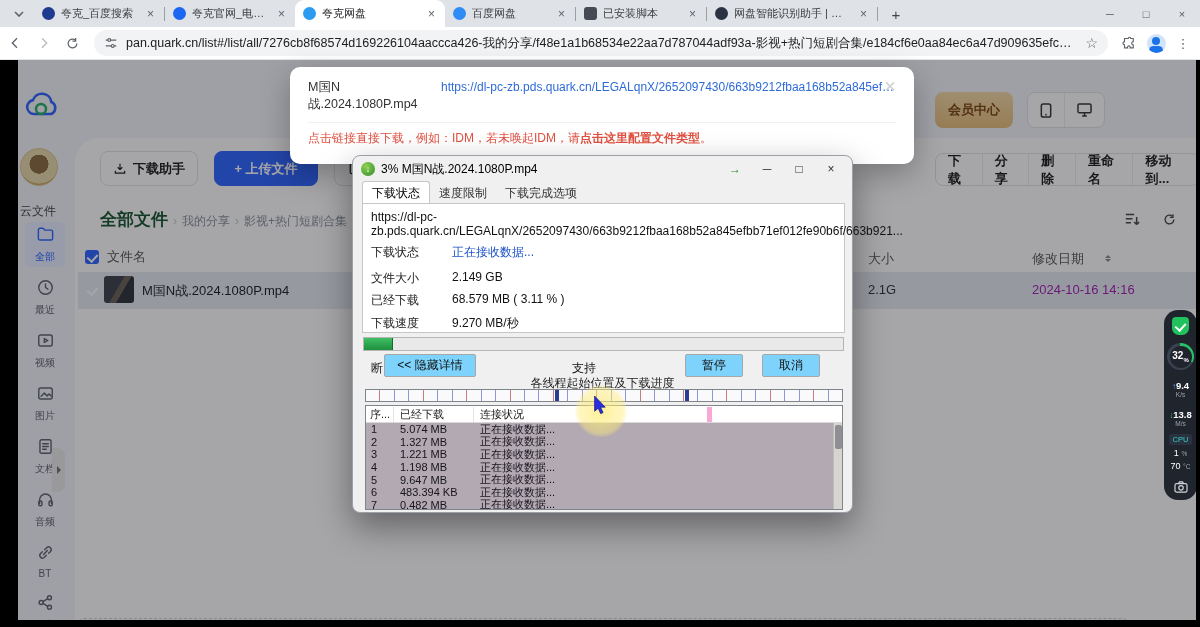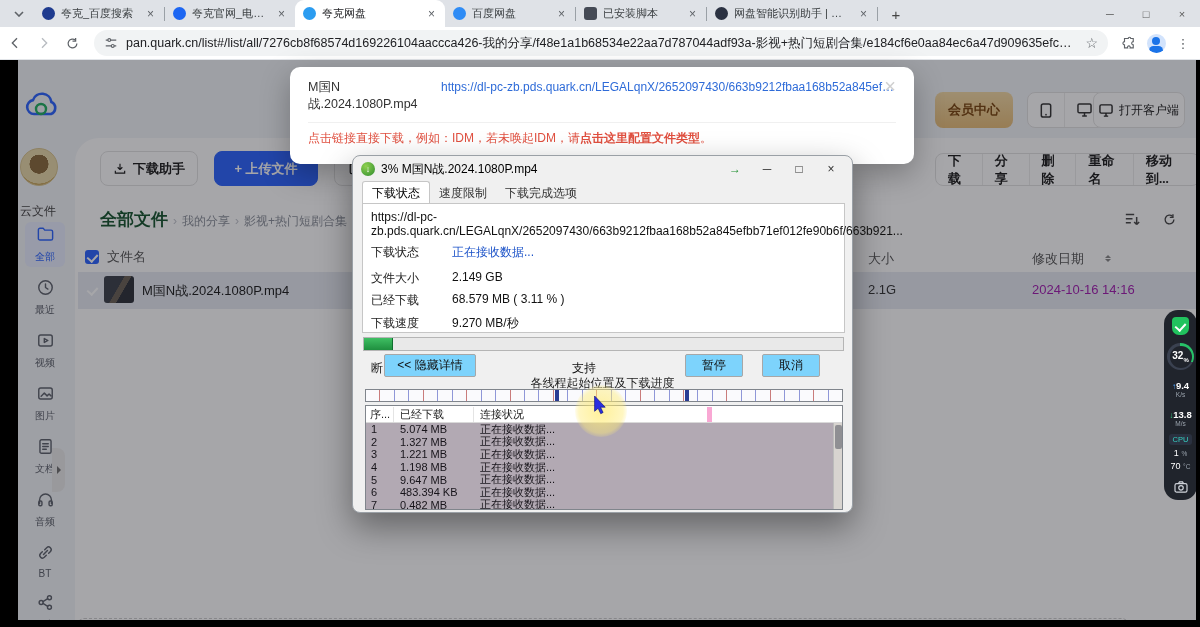--- a/index.html
+++ b/index.html
@@ -266,27 +266,20 @@
             <circle cx="6" cy="12.4" r="0.9" fill="#333"></circle>
           </svg>
       </div>
       <div class="seg-btn">
         <svg width="15" height="14" viewBox="0 0 16 15">
             <rect x="1" y="1" width="14" height="9.5" rx="1.5" fill="none" stroke="#333" stroke-width="1.6"></rect>
             <path d="M5.5 14h5M8 10.5V14" stroke="#333" stroke-width="1.6"></path>
           </svg>
       </div>
     </div>
-    <div class="abs btn" style="left:1093px;top:32px;width:92px;height:36px;font-weight:normal;font-size:12px;">
-      <svg width="14" height="13" viewBox="0 0 16 15">
-          <rect x="1" y="1" width="14" height="9.5" rx="1.5" fill="none" stroke="#222" stroke-width="1.6"></rect>
-          <path d="M5.5 14h5M8 10.5V14" stroke="#222" stroke-width="1.6"></path>
-        </svg>
-      <span>打开客户端</span>
-    </div>
 
     
     <div class="abs" style="left:20px;top:88px;width:38px;height:38px;border-radius:50%;
          background:radial-gradient(circle at 50% 42%,#8a6a3a 0 34%,#e9d8a8 35% 70%,#caa85f 71%);border:1px solid #d8c48c;"></div>
 
     
     <div class="abs btn btn-blue" style="left:214px;top:91px;width:104px;height:35px;">
         <span>+ 上传文件</span>
       </div>
     <div class="abs btn" style="left:100px;top:91px;width:98px;height:35px;">
@@ -295,21 +288,21 @@
           <path d="M4 15v4h16v-4" fill="none" stroke="#1a1a1a" stroke-width="2"></path>
         </svg>
       <span>下载助手</span>
     </div>
     <div class="abs btn" style="left:334px;top:91px;width:116px;height:35px;">
       <svg width="15" height="13" viewBox="0 0 24 20">
           <path d="M2 4a2 2 0 0 1 2-2h5l2 3h9a2 2 0 0 1 2 2v9a2 2 0 0 1-2 2H4a2 2 0 0 1-2-2z" fill="none" stroke="#1a1a1a" stroke-width="2"></path>
         </svg>
       <span>新建文件夹</span>
     </div>
-    <div class="abs seg-group" style="left:935px;top:93px;height:33px;font-family:Liberation Serif, serif;" id="action-group">
+    <div class="abs seg-group" style="left:935px;top:93px;height:33px;" id="action-group">
         <div class="seg-btn">下载</div>
         <div class="seg-btn">分享</div>
         <div class="seg-btn">删除</div>
         <div class="seg-btn">重命名</div>
         <div class="seg-btn">移动到...</div>
       </div>
 
     
     <div class="abs" style="left:100px;top:148px;display:flex;align-items:baseline;">
       <span style="font-size:17px;font-weight:bold;color:#14532d;">全部文件</span>

